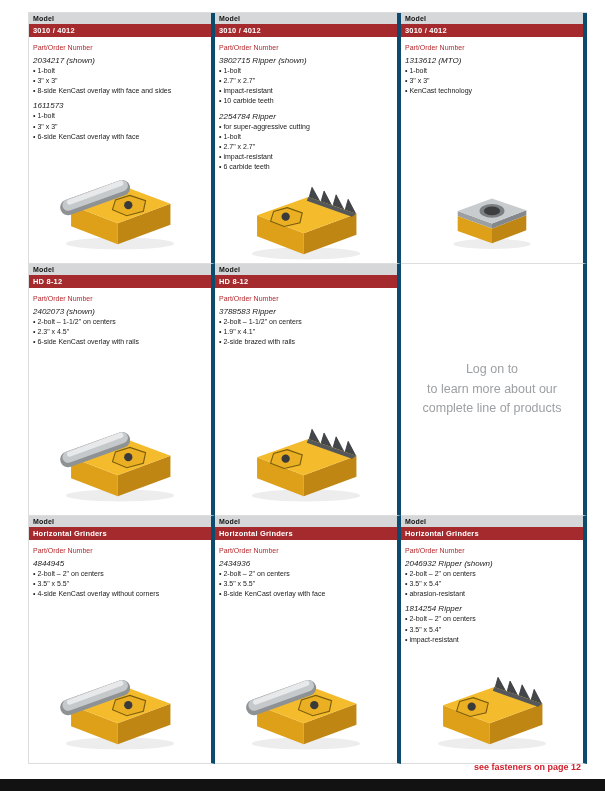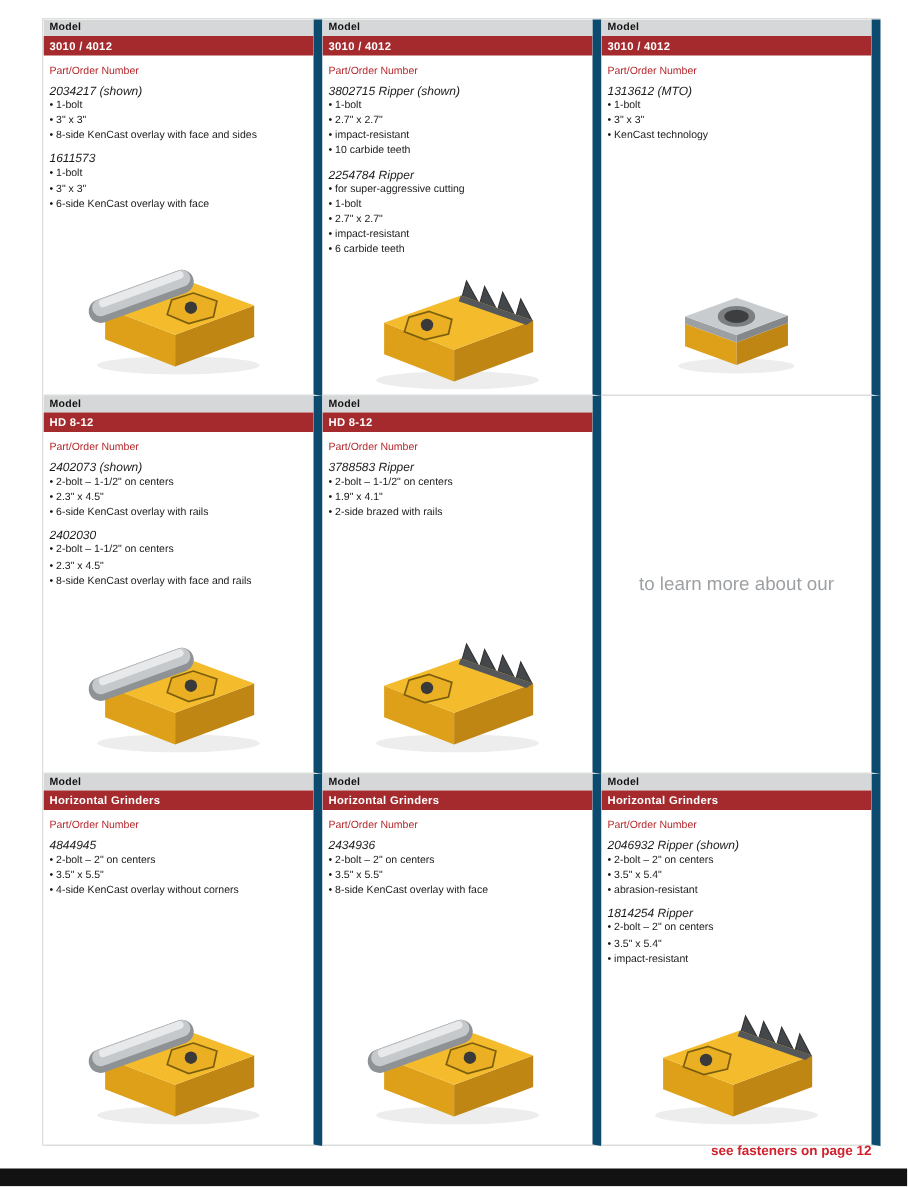--- a/index.html
+++ b/index.html
@@ -1,21 +1,21 @@
 <!DOCTYPE html>
 <html><head>
 <meta charset="utf-8">
 <style>
   html,body{margin:0;padding:0}
   body{font-family:"Liberation Sans",sans-serif;background:#ffffff;color:#1a1a1a}
   .page{position:relative;width:605px;height:791px;background:#fff;overflow:hidden}
   .grid{position:absolute;left:28px;top:12px;width:558px;display:grid;
         grid-template-columns:186px 186px 186px;grid-template-rows:251px 252px 248px;
         border-top:1px solid #dcdddd;border-left:1px solid #dcdddd}
-  .cell{border-right:6px solid #0c4a6e;border-bottom:1px solid #dcdddd;display:flex;
+  .cell{border-right:4px solid #0c4a6e;border-bottom:1px solid #dcdddd;display:flex;
         flex-direction:column;overflow:hidden;background:#fff}
   .model-bar{height:11px;background:#d6d7d8;display:flex;align-items:center;padding:0 4px;flex:0 0 auto}
   .model-label{font-size:7px;font-weight:bold;letter-spacing:.2px;color:#111}
   .name-bar{height:13px;background:#a42a2d;display:flex;align-items:center;padding:0 4px;flex:0 0 auto}
   .model-name{font-size:7.5px;font-weight:bold;color:#ffffff;letter-spacing:.2px}
   .pol{margin:7px 4px 0;font-size:7px;color:#b4282c}
   .pgroup{margin:5px 4px 0}
   .pnum{font-size:8px;font-weight:normal;font-style:italic}
   .blts{list-style:none;margin:1px 0 0;padding:0}
   .blts li{font-size:7px;line-height:1.45;padding-left:7px;text-indent:-7px}
@@ -172,28 +172,20 @@
       </div>
       <div class="pol">Part/Order Number</div>
       <div class="pgroup">
         <div class="pnum">2402073 (shown)</div>
         <ul class="blts">
           <li>2-bolt – 1-1/2" on centers</li>
           <li>2.3" x 4.5"</li>
           <li>6-side KenCast overlay with rails</li>
         </ul>
       </div>
-      <div class="pgroup">
-        <div class="pnum">2402030</div>
-        <ul class="blts">
-          <li>2-bolt – 1-1/2" on centers</li>
-          <li>2.3" x 4.5"</li>
-          <li>8-side KenCast overlay with face and rails</li>
-        </ul>
-      </div>
       <div class="img-wrap">
         <svg class="pimg" viewBox="0 0 170 115">
             <use href="#sym-capped" xlink:href="#sym-capped"></use>
           </svg>
       </div>
     </section>
 
     <section class="cell">
       <div class="model-bar">
         <span class="model-label">Model</span>
@@ -212,21 +204,23 @@
       </div>
       <div class="img-wrap">
         <svg class="pimg" viewBox="0 0 170 115">
             <use href="#sym-ripper" xlink:href="#sym-ripper"></use>
           </svg>
       </div>
     </section>
 
     <section class="cell promo">
       <div class="promo-text">
+        <div>Log on to</div>
         <div>to learn more about our</div>
+        <div>complete line of products</div>
       </div>
     </section>
 
     <section class="cell">
       <div class="model-bar">
         <span class="model-label">Model</span>
       </div>
       <div class="name-bar">
         <span class="model-name">Horizontal Grinders</span>
       </div>

